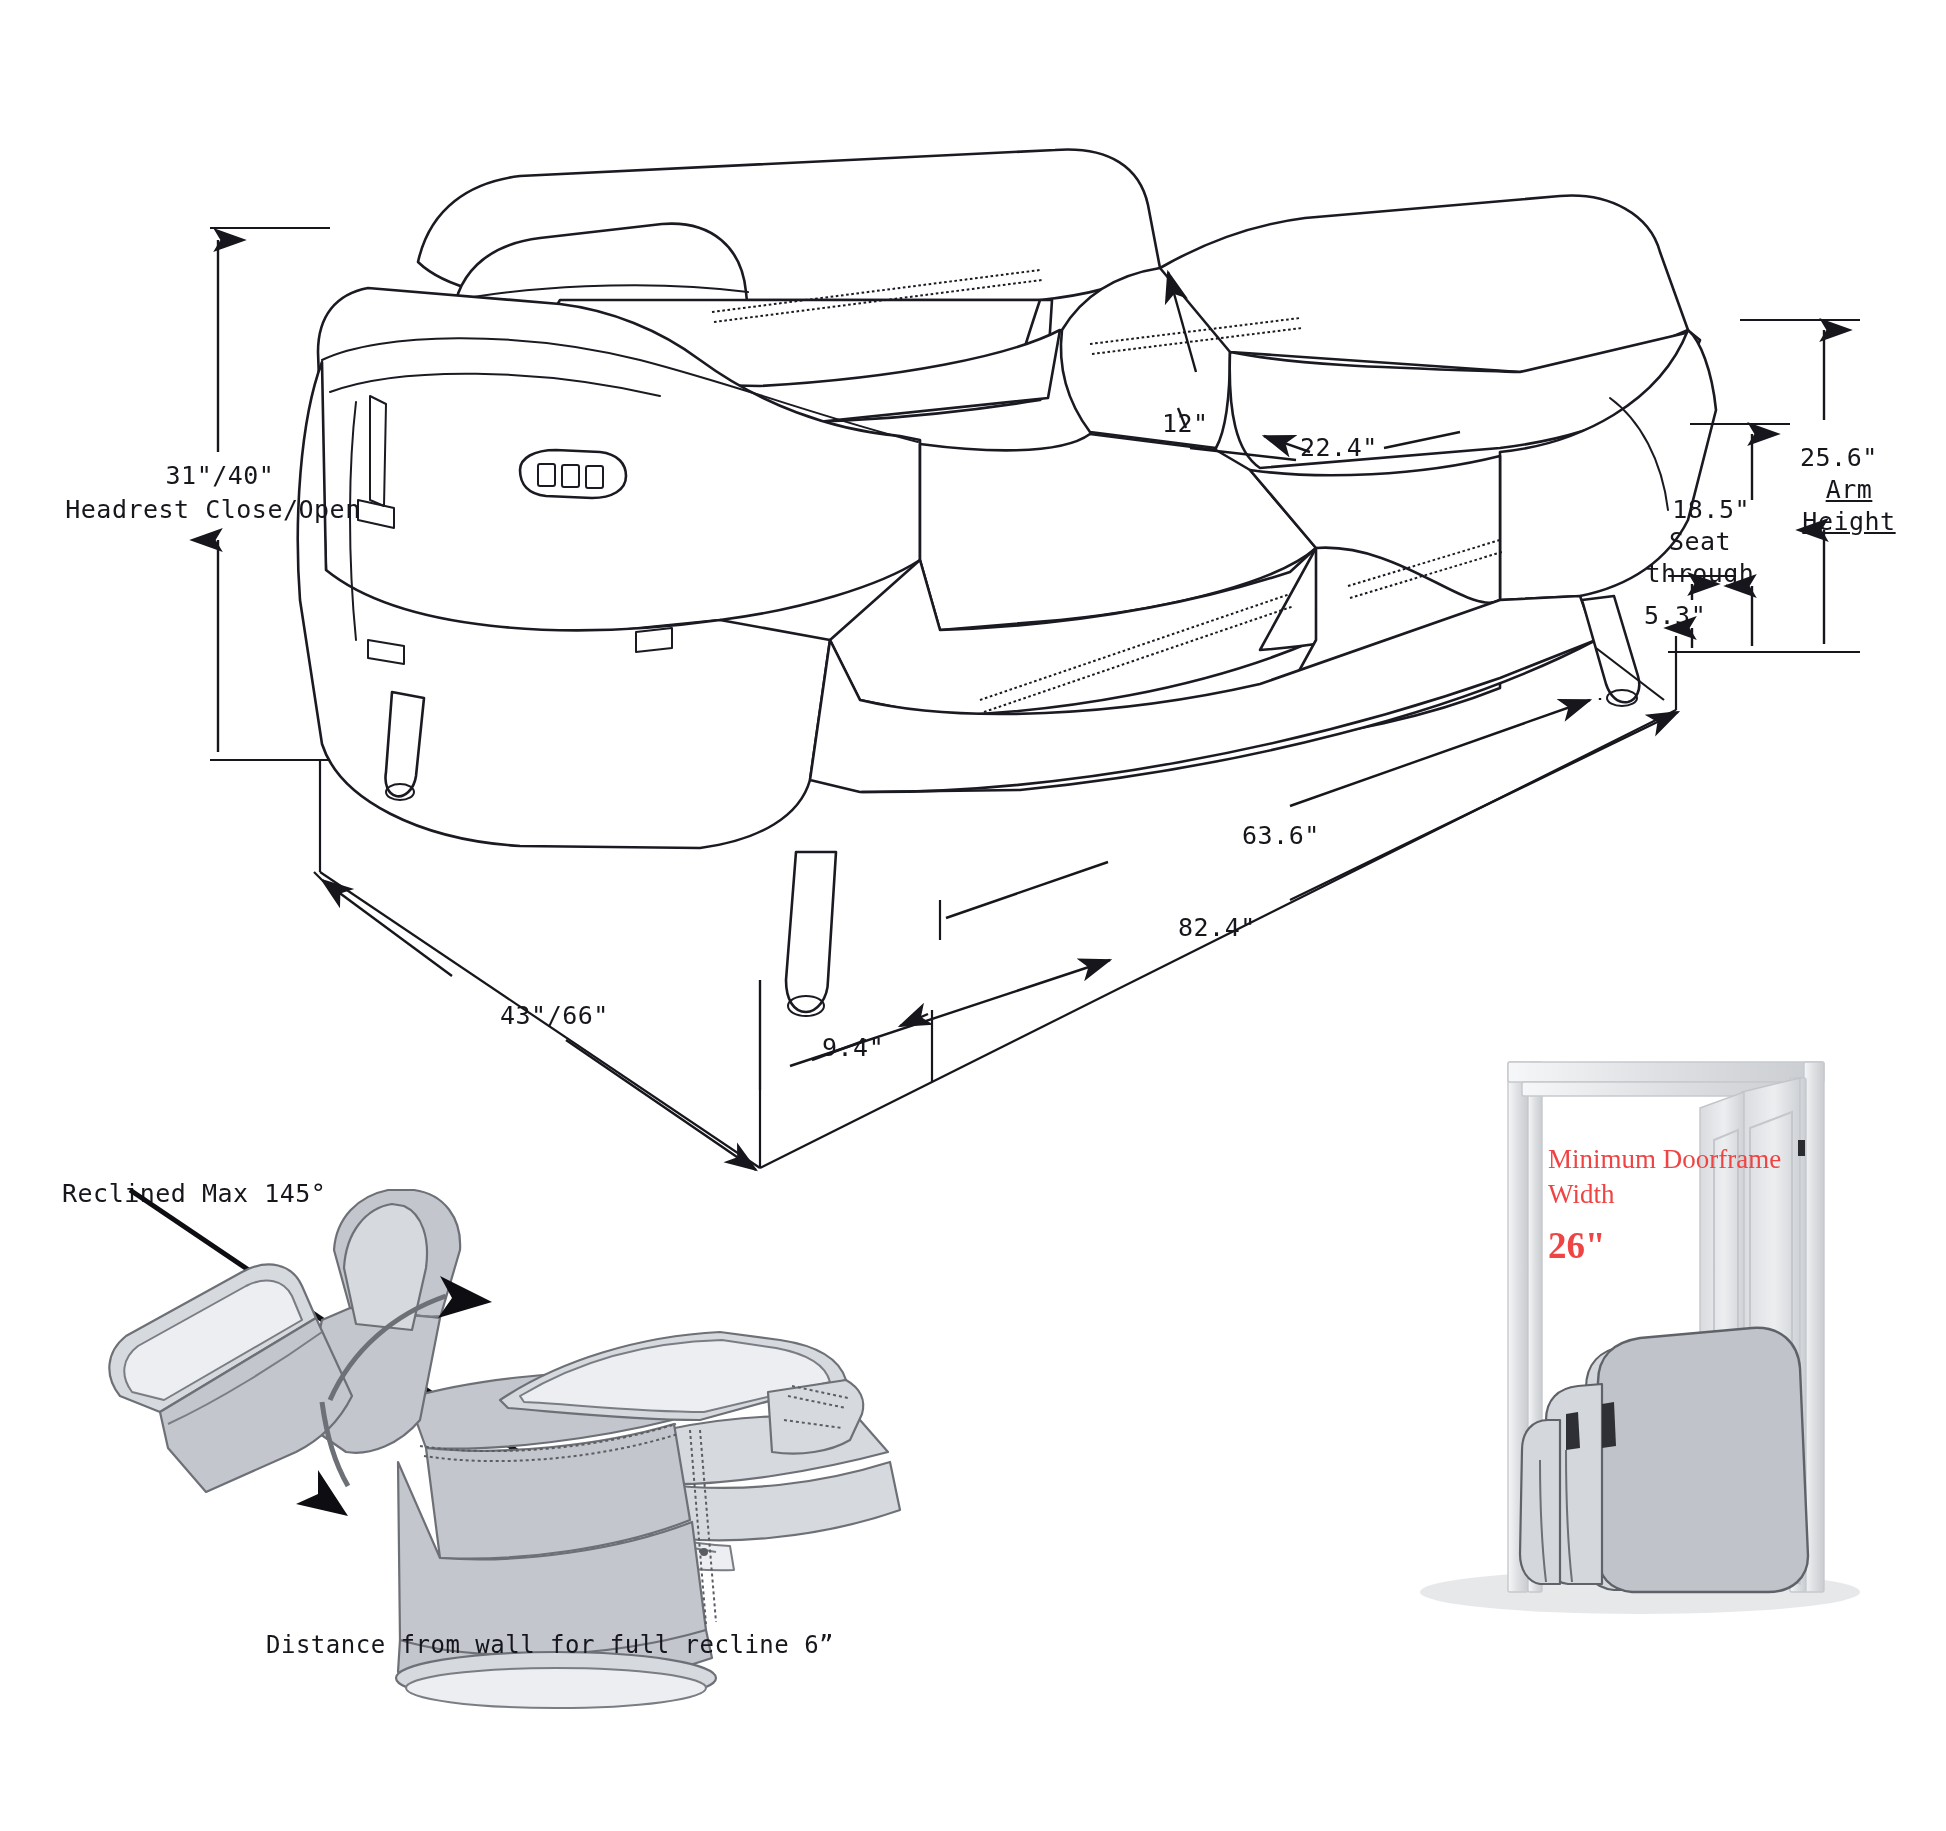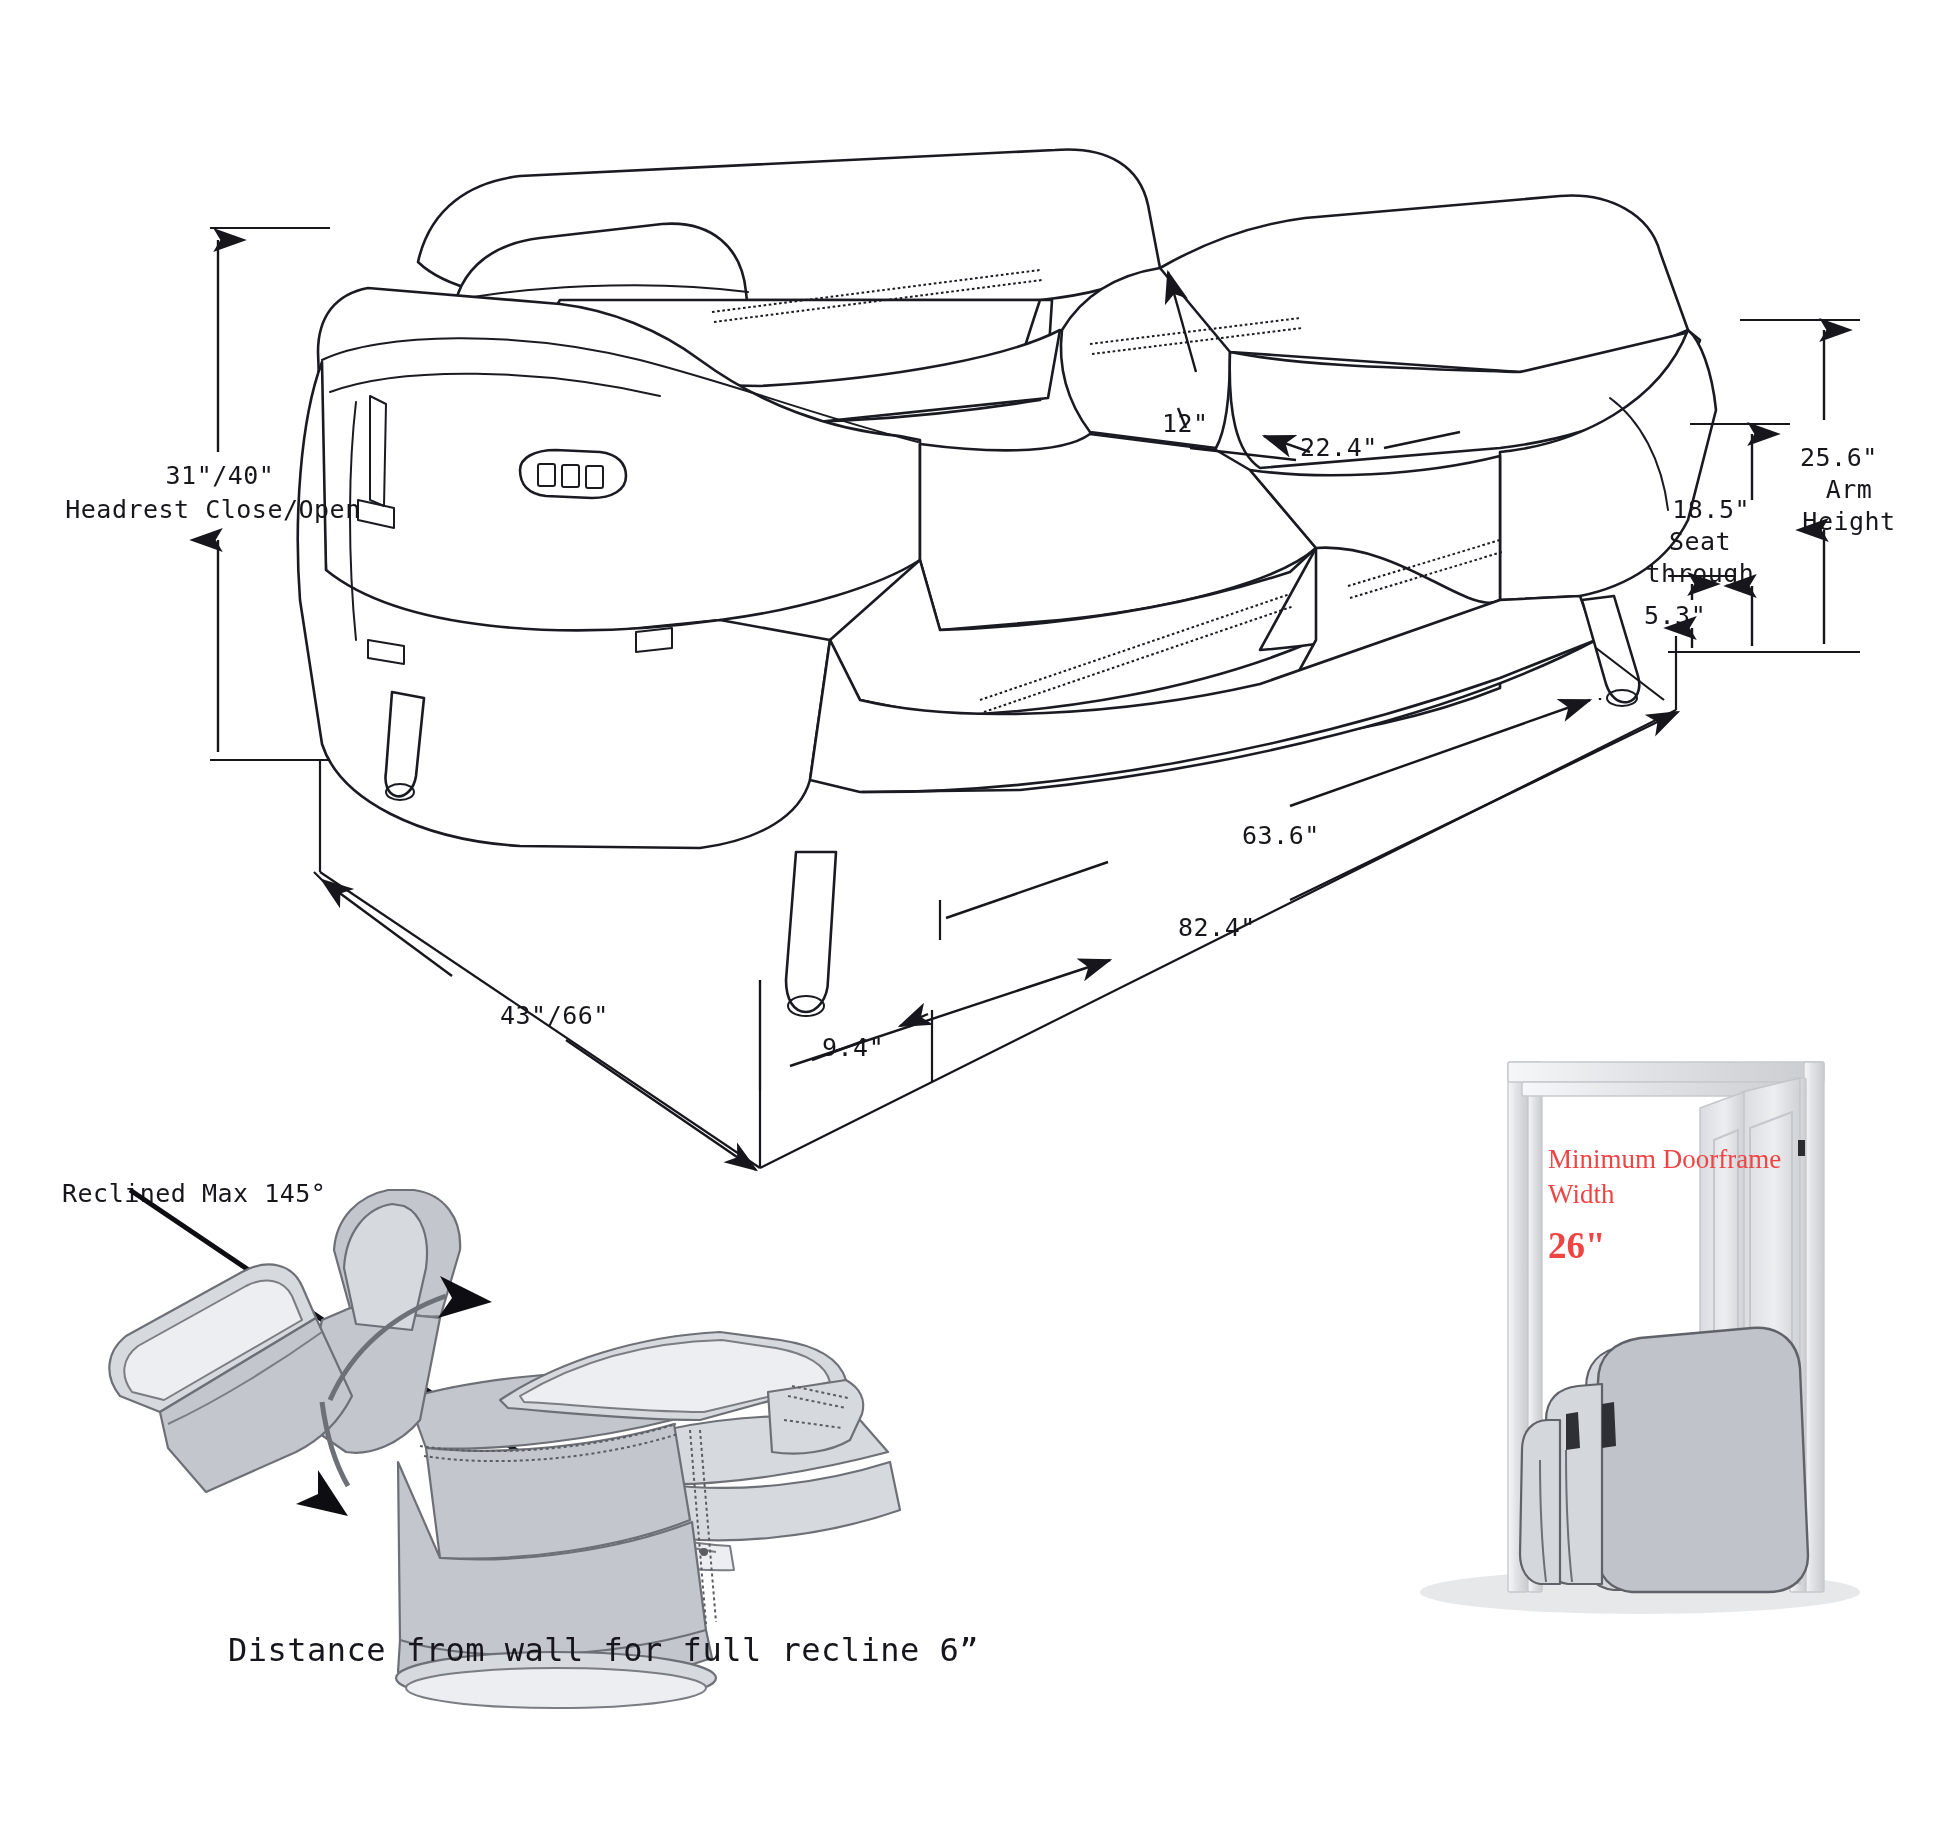--- a/index.html
+++ b/index.html
@@ -13,21 +13,21 @@
   svg.layer{position:absolute;left:0;top:0;width:1946px;height:1831px;overflow:visible;}
   .dimtext{
     position:absolute;
     font-family:"DejaVu Sans Mono", monospace;
     color:#16161c;
     white-space:pre;
     line-height:1.28;
     letter-spacing:0.5px;
   }
   .dim-lg{font-size:25px;}
-  .dim-md{font-size:32px;}
+  .dim-md{font-size:24px;margin-left:38px;}
   .center{text-align:center;}
   .right{text-align:right;}
   .door-caption{
     position:absolute;
     font-family:Liberation Serif, serif;
     color:#ef4444;
     text-align:left;
     white-space:pre-line;
   }
   .door-title{font-size:27px;line-height:1.3;}
@@ -303,21 +303,21 @@
     <line class="extline" x1="320" y1="872" x2="320" y2="760"></line>
     <line class="extline" x1="218" y1="760" x2="330" y2="760"></line>
     <line class="extline" x1="1676" y1="710" x2="1676" y2="636"></line>
     <line class="extline" x1="760" y1="1168" x2="760" y2="980"></line>
   </svg>
 
   <div class="dimtext dim-lg center" style="left:80px;top:460px;width:280px;">31"/40"</div>
   <div class="dimtext dim-lg center" style="left:48px;top:494px;width:330px;">Headrest Close/Open</div>
 
   <div class="dimtext dim-lg" style="left:1800px;top:442px;">25.6"</div>
-  <div class="dimtext dim-lg center" style="left:1789px;top:474px;width:120px;white-space:pre;">Arm
+  <div class="dimtext dim-lg center" style="left:1789px;top:474px;width:120px;white-space:pre;text-decoration:underline;">Arm
 Height</div>
 
   <div class="dimtext dim-lg right" style="left:1630px;top:494px;width:120px;">18.5"</div>
   <div class="dimtext dim-lg center" style="left:1640px;top:526px;width:120px;white-space:pre;">Seat
 through</div>
 
   <div class="dimtext dim-lg" style="left:1644px;top:600px;">5.3"</div>
 
   <div class="dimtext dim-lg" style="left:1162px;top:408px;">12"</div>
 

